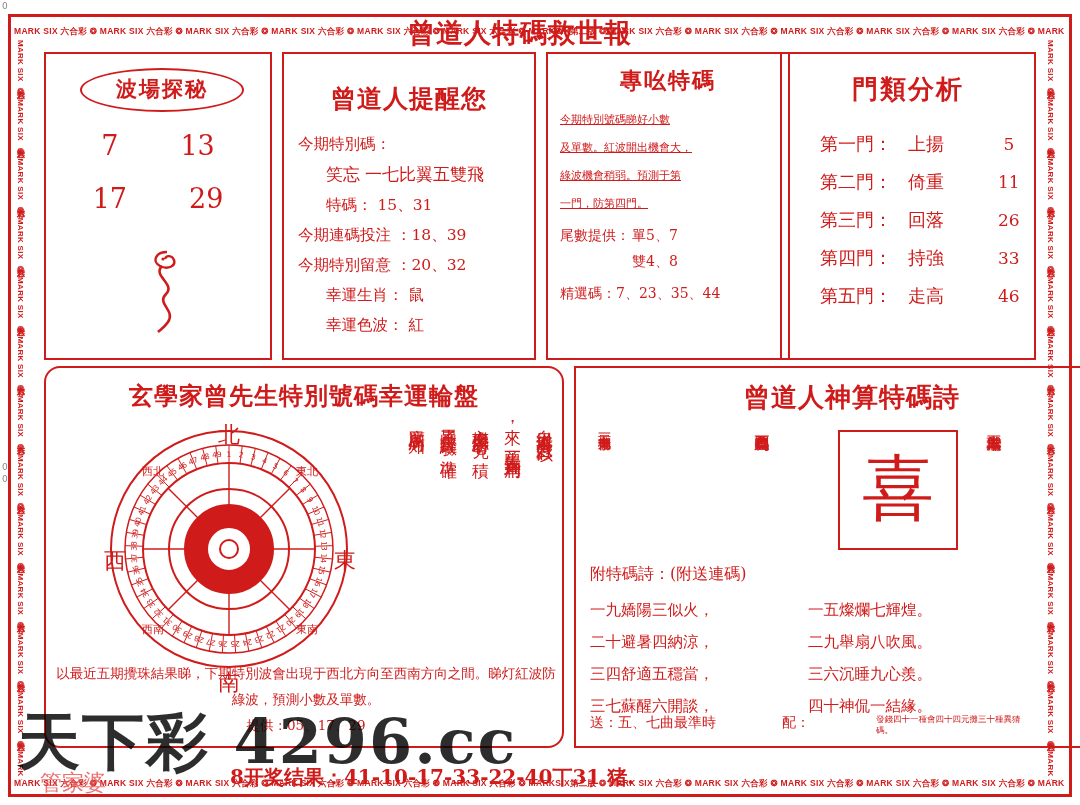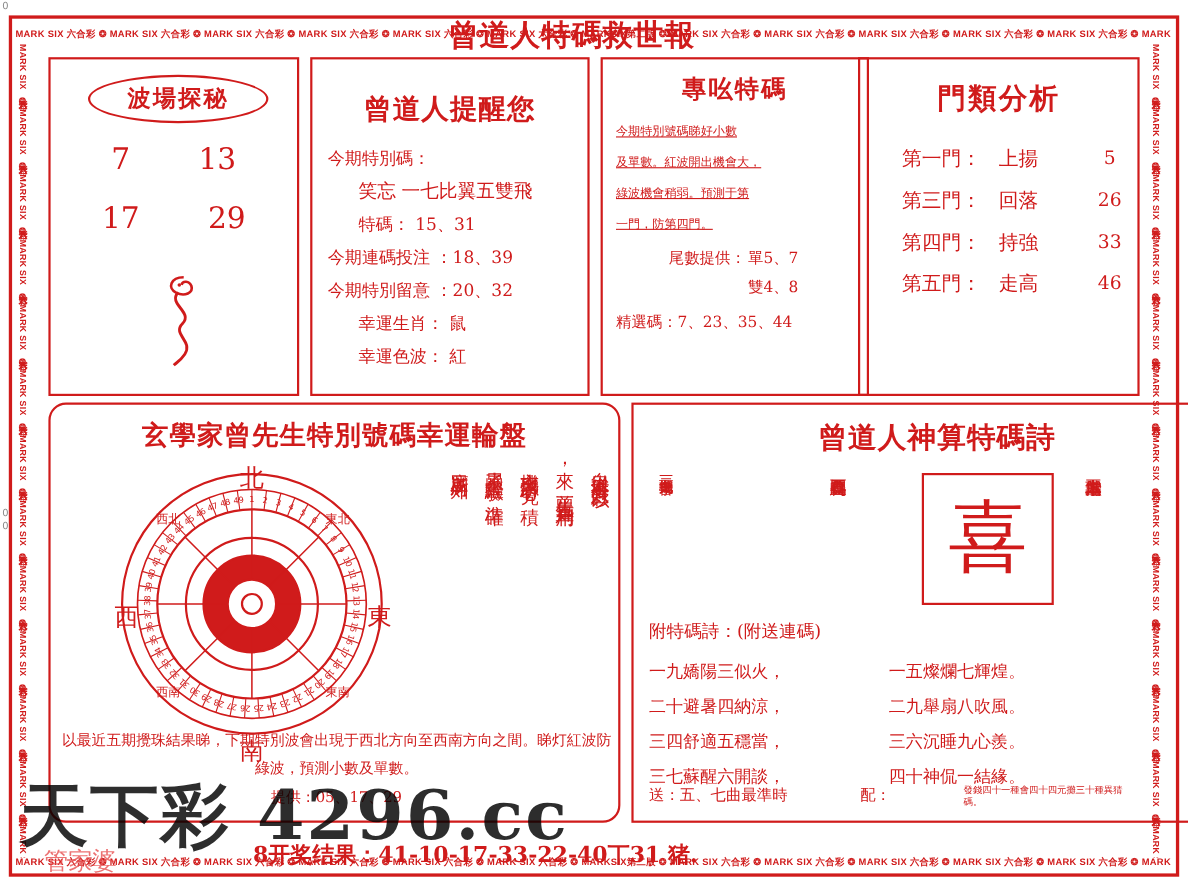--- a/index.html
+++ b/index.html
@@ -43,21 +43,21 @@
   #p2 .indent{padding-left:28px;}
   #p2 .lucky{color:#d01b1b;}
 
   
   #p3{left:546px;top:52px;width:244px;height:308px;}
   #p3 .panel-title{font-size:22px;margin-top:12px;letter-spacing:2px;}
   #p3 .hand{margin-top:10px;padding:0 12px;font-size:11px;line-height:28px;
     font-family:"DejaVu Serif","Liberation Serif",serif;text-decoration:underline;}
   #p3 .tail{margin-top:4px;padding:0 12px;font-size:14px;line-height:26px;font-family:"DejaVu Serif","Liberation Serif",serif;}
   #p3 .tailrow{display:flex;}
-  #p3 .tailrow .lbl{width:72px;margin-left:48px;}
+  #p3 .tailrow .lbl{width:72px;}
 
   
   #p4{left:780px;top:52px;width:256px;height:308px;}
   #p4 .panel-title{font-size:26px;margin-top:18px;letter-spacing:2px;}
   #p4 table{width:100%;margin-top:18px;border-collapse:collapse;font-family:"DejaVu Serif","Liberation Serif",serif;}
   #p4 td{font-size:18px;padding:7px 0;}
   #p4 td.k{width:46%;text-align:right;padding-right:6px;}
   #p4 td.v{width:34%;text-align:left;padding-left:10px;}
   #p4 td.n{width:20%;text-align:center;font-size:17px;}
 
@@ -220,20 +220,25 @@
   </div>
 
   <div class="panel" id="p4">
     <div class="panel-title">門類分析</div>
     <table>
       <tbody>
           <tr>
         <td class="k">第一門：</td>
         <td class="v">上揚</td>
         <td class="n">5</td>
+      </tr>
+      <tr>
+        <td class="k">第二門：</td>
+        <td class="v">倚重</td>
+        <td class="n">11</td>
       </tr>
       <tr>
         <td class="k">第三門：</td>
         <td class="v">回落</td>
         <td class="n">26</td>
       </tr>
       <tr>
         <td class="k">第四門：</td>
         <td class="v">持強</td>
         <td class="n">33</td>

